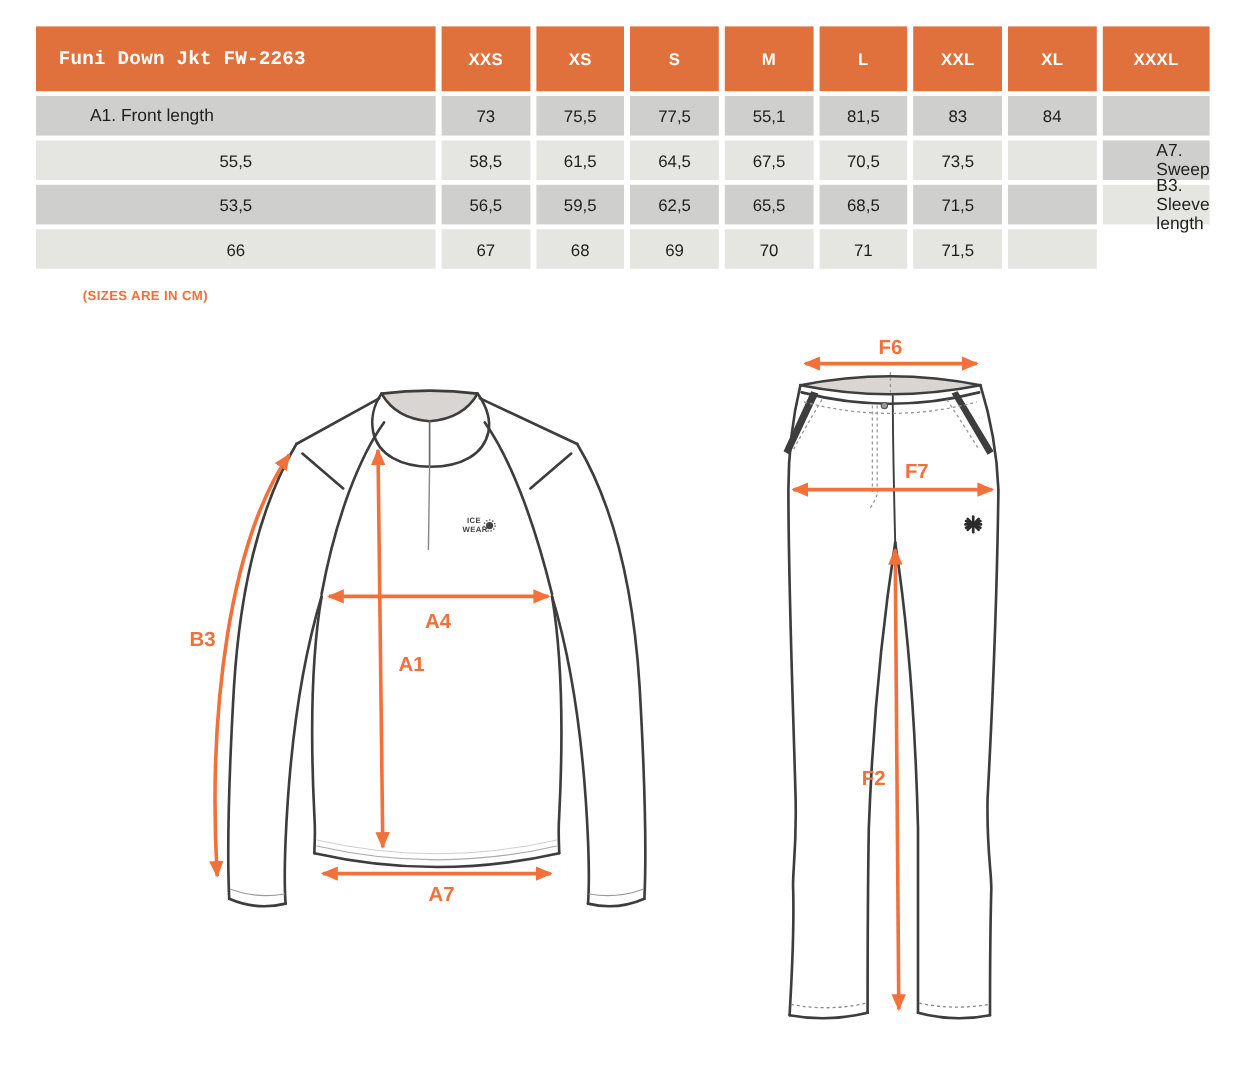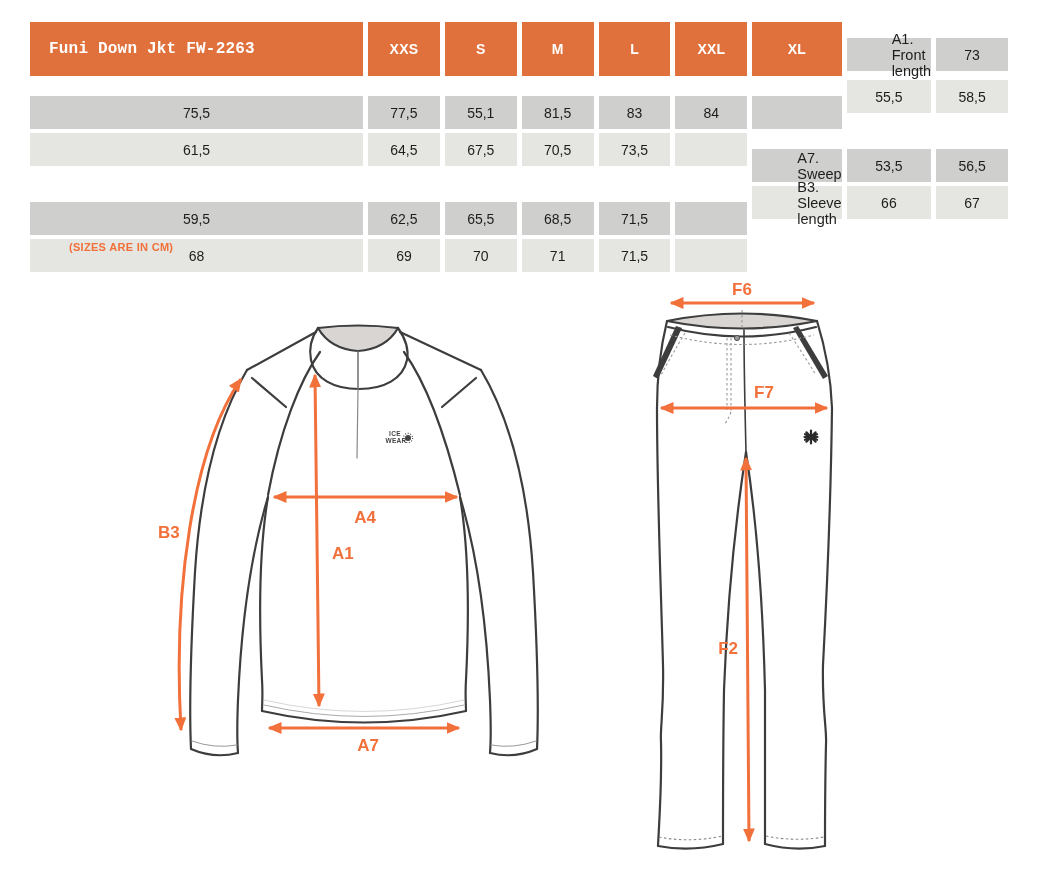--- a/index.html
+++ b/index.html
@@ -28,21 +28,21 @@
     background:var(--header-bg);color:#fff;height:54px;
     display:flex;align-items:center;justify-content:center;
     font-weight:bold;font-size:14px;letter-spacing:.2px;
   }
   .th.label{justify-content:flex-start;padding-left:19px;font-size:16px;font-family:Liberation Mono, monospace;}
   .td{
     height:33px;display:flex;align-items:center;justify-content:center;
     font-size:14px;color:#1d1d1b;
   }
   .td.label{justify-content:flex-start;padding-left:45px;font-size:14.5px;}
-  .td.dark{background:var(--row-dark);margin-top:16px;}
+  .td.dark{background:var(--row-dark);}
   .td.light{background:var(--row-light);}
 
   
   .note{
     position:absolute;left:69px;top:241px;
     color:var(--accent);font-size:11px;font-weight:600;letter-spacing:.3px;
   }
 
   
   .jacket-svg{position:absolute;left:140px;top:280px;}
@@ -58,25 +58,27 @@
   }
 </style>
 </head>
 <body>
 
 <div class="stage">
 
   <div class="sizetable">
       <div class="th label">Funi Down Jkt FW-2263</div>
       <div class="th">XXS</div>
+      <div class="th">XS</div>
       <div class="th">S</div>
       <div class="th">M</div>
       <div class="th">L</div>
       <div class="th">XXL</div>
       <div class="th">XL</div>
+      <div class="th">XXXL</div>
       <div class="td label dark">A1. Front length</div>
       <div class="td dark">73</div>
       <div class="td dark">75,5</div>
       <div class="td dark">77,5</div>
       <div class="td dark">55,1</div>
       <div class="td dark">81,5</div>
       <div class="td dark">83</div>
       <div class="td dark">84</div>
       <div class="td dark"></div>
       <div class="td light">55,5</div>

